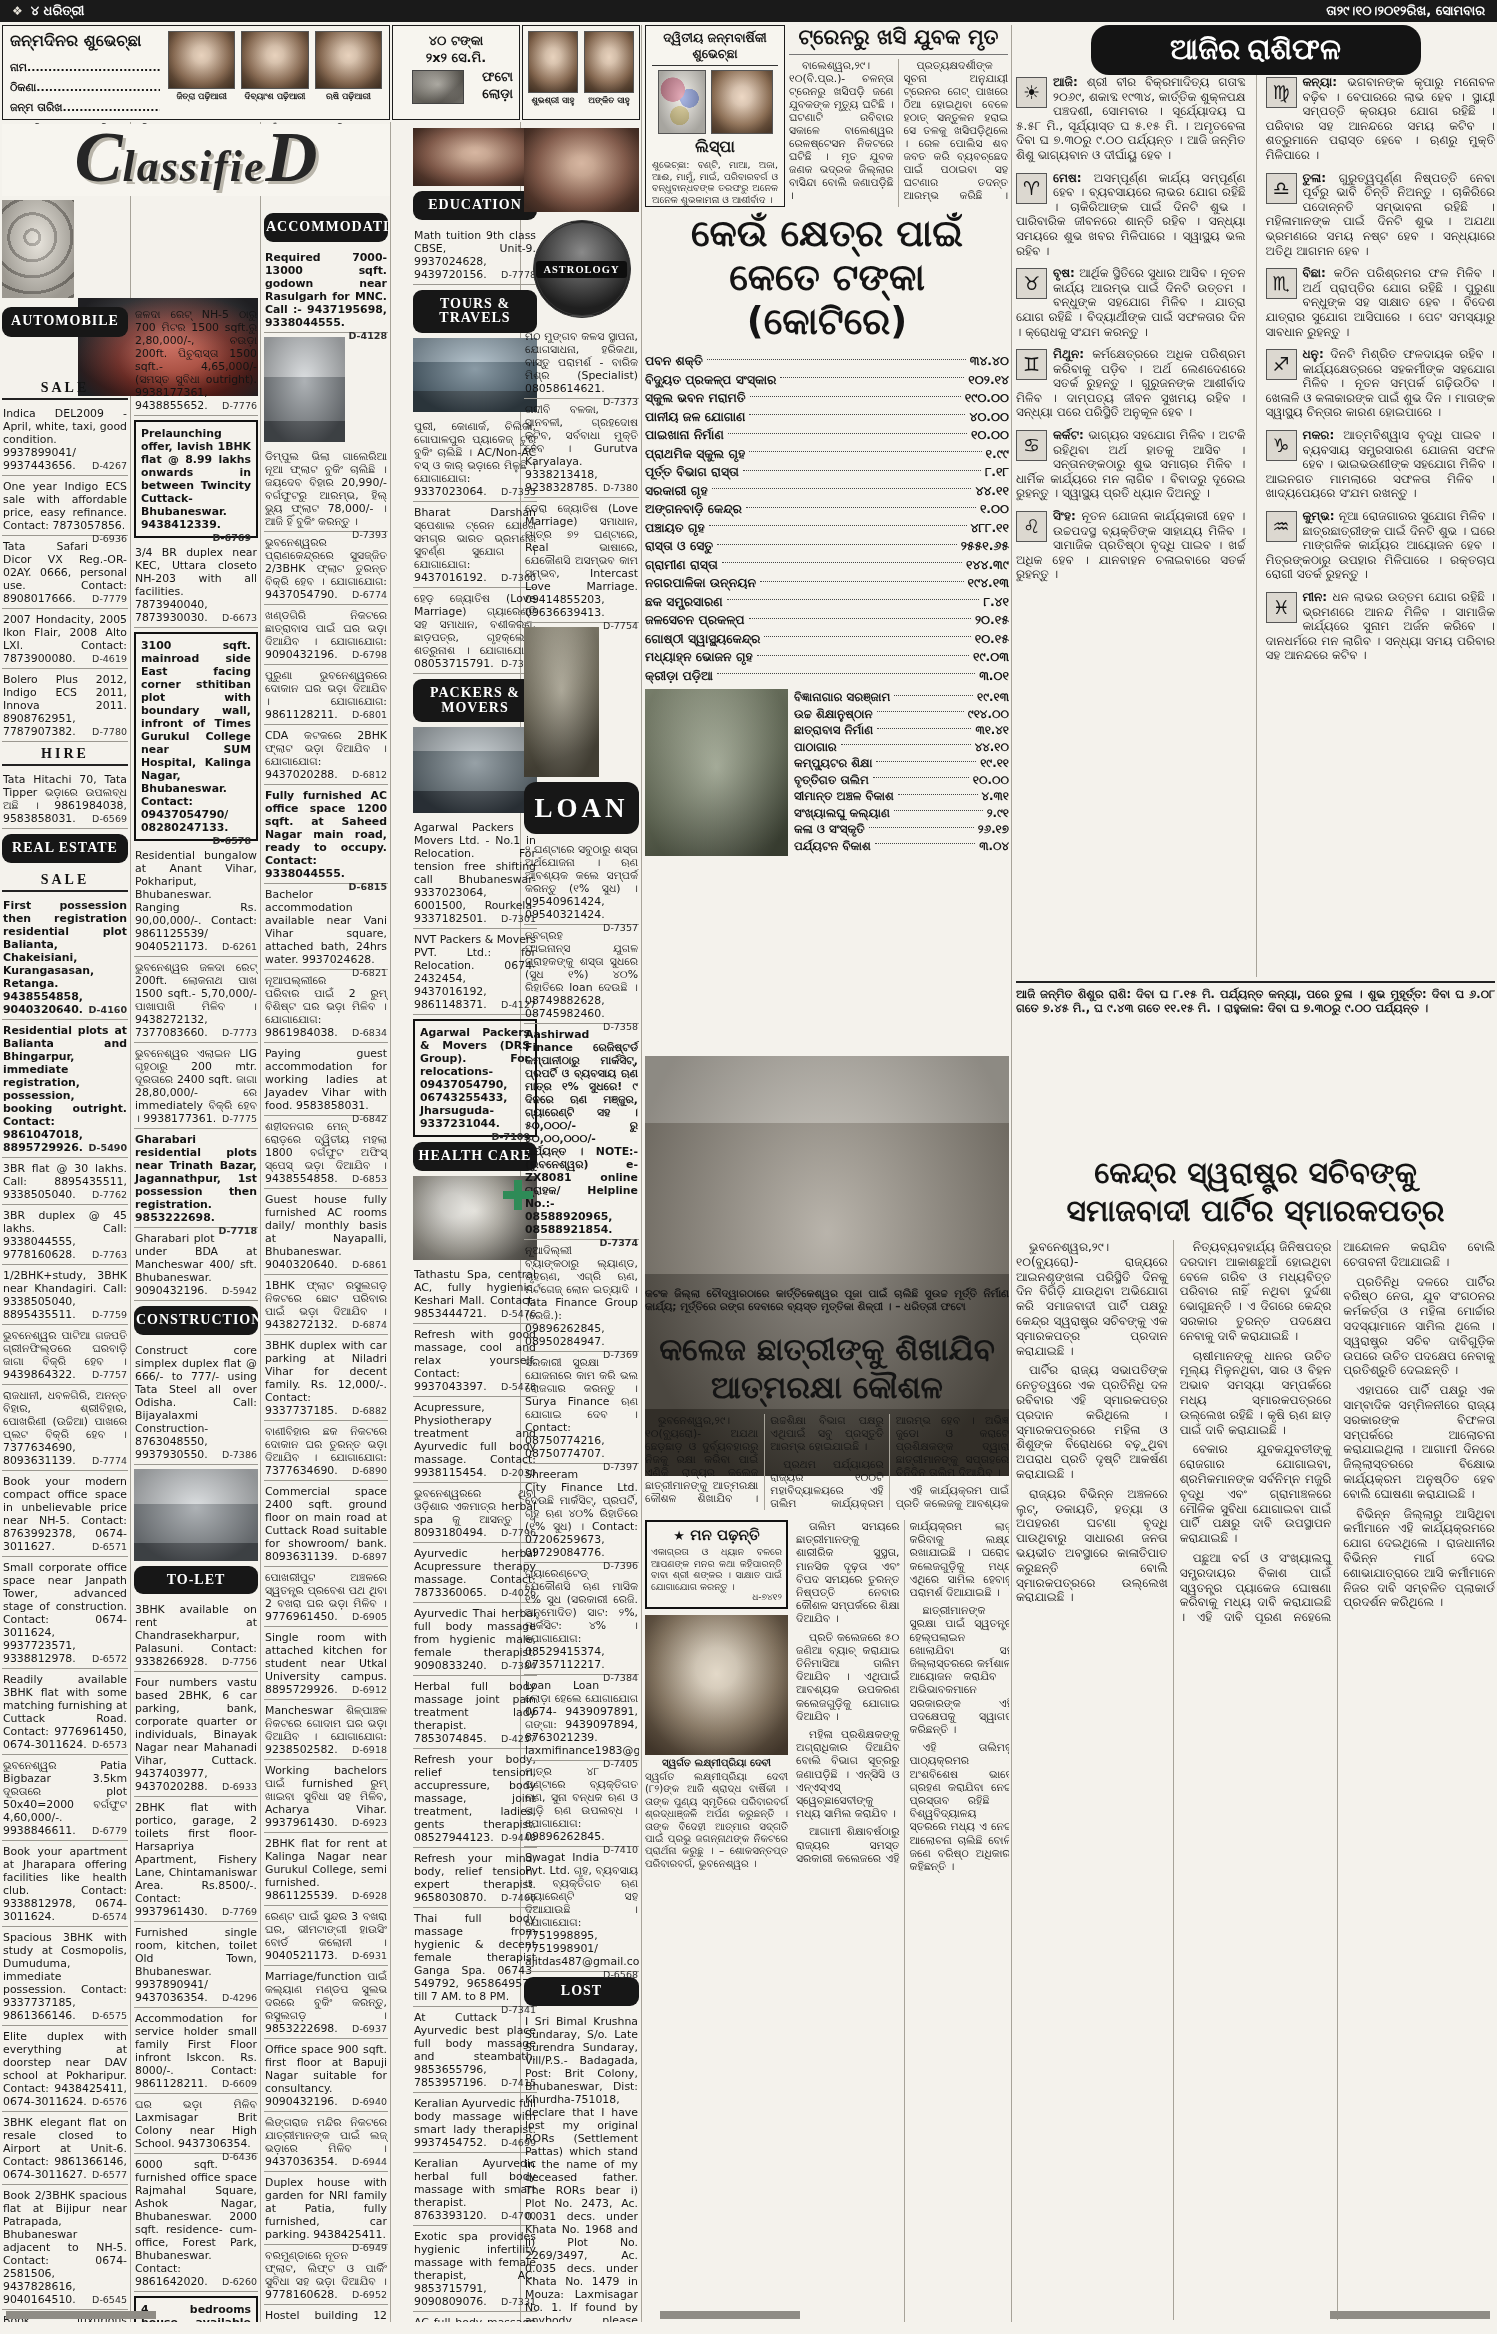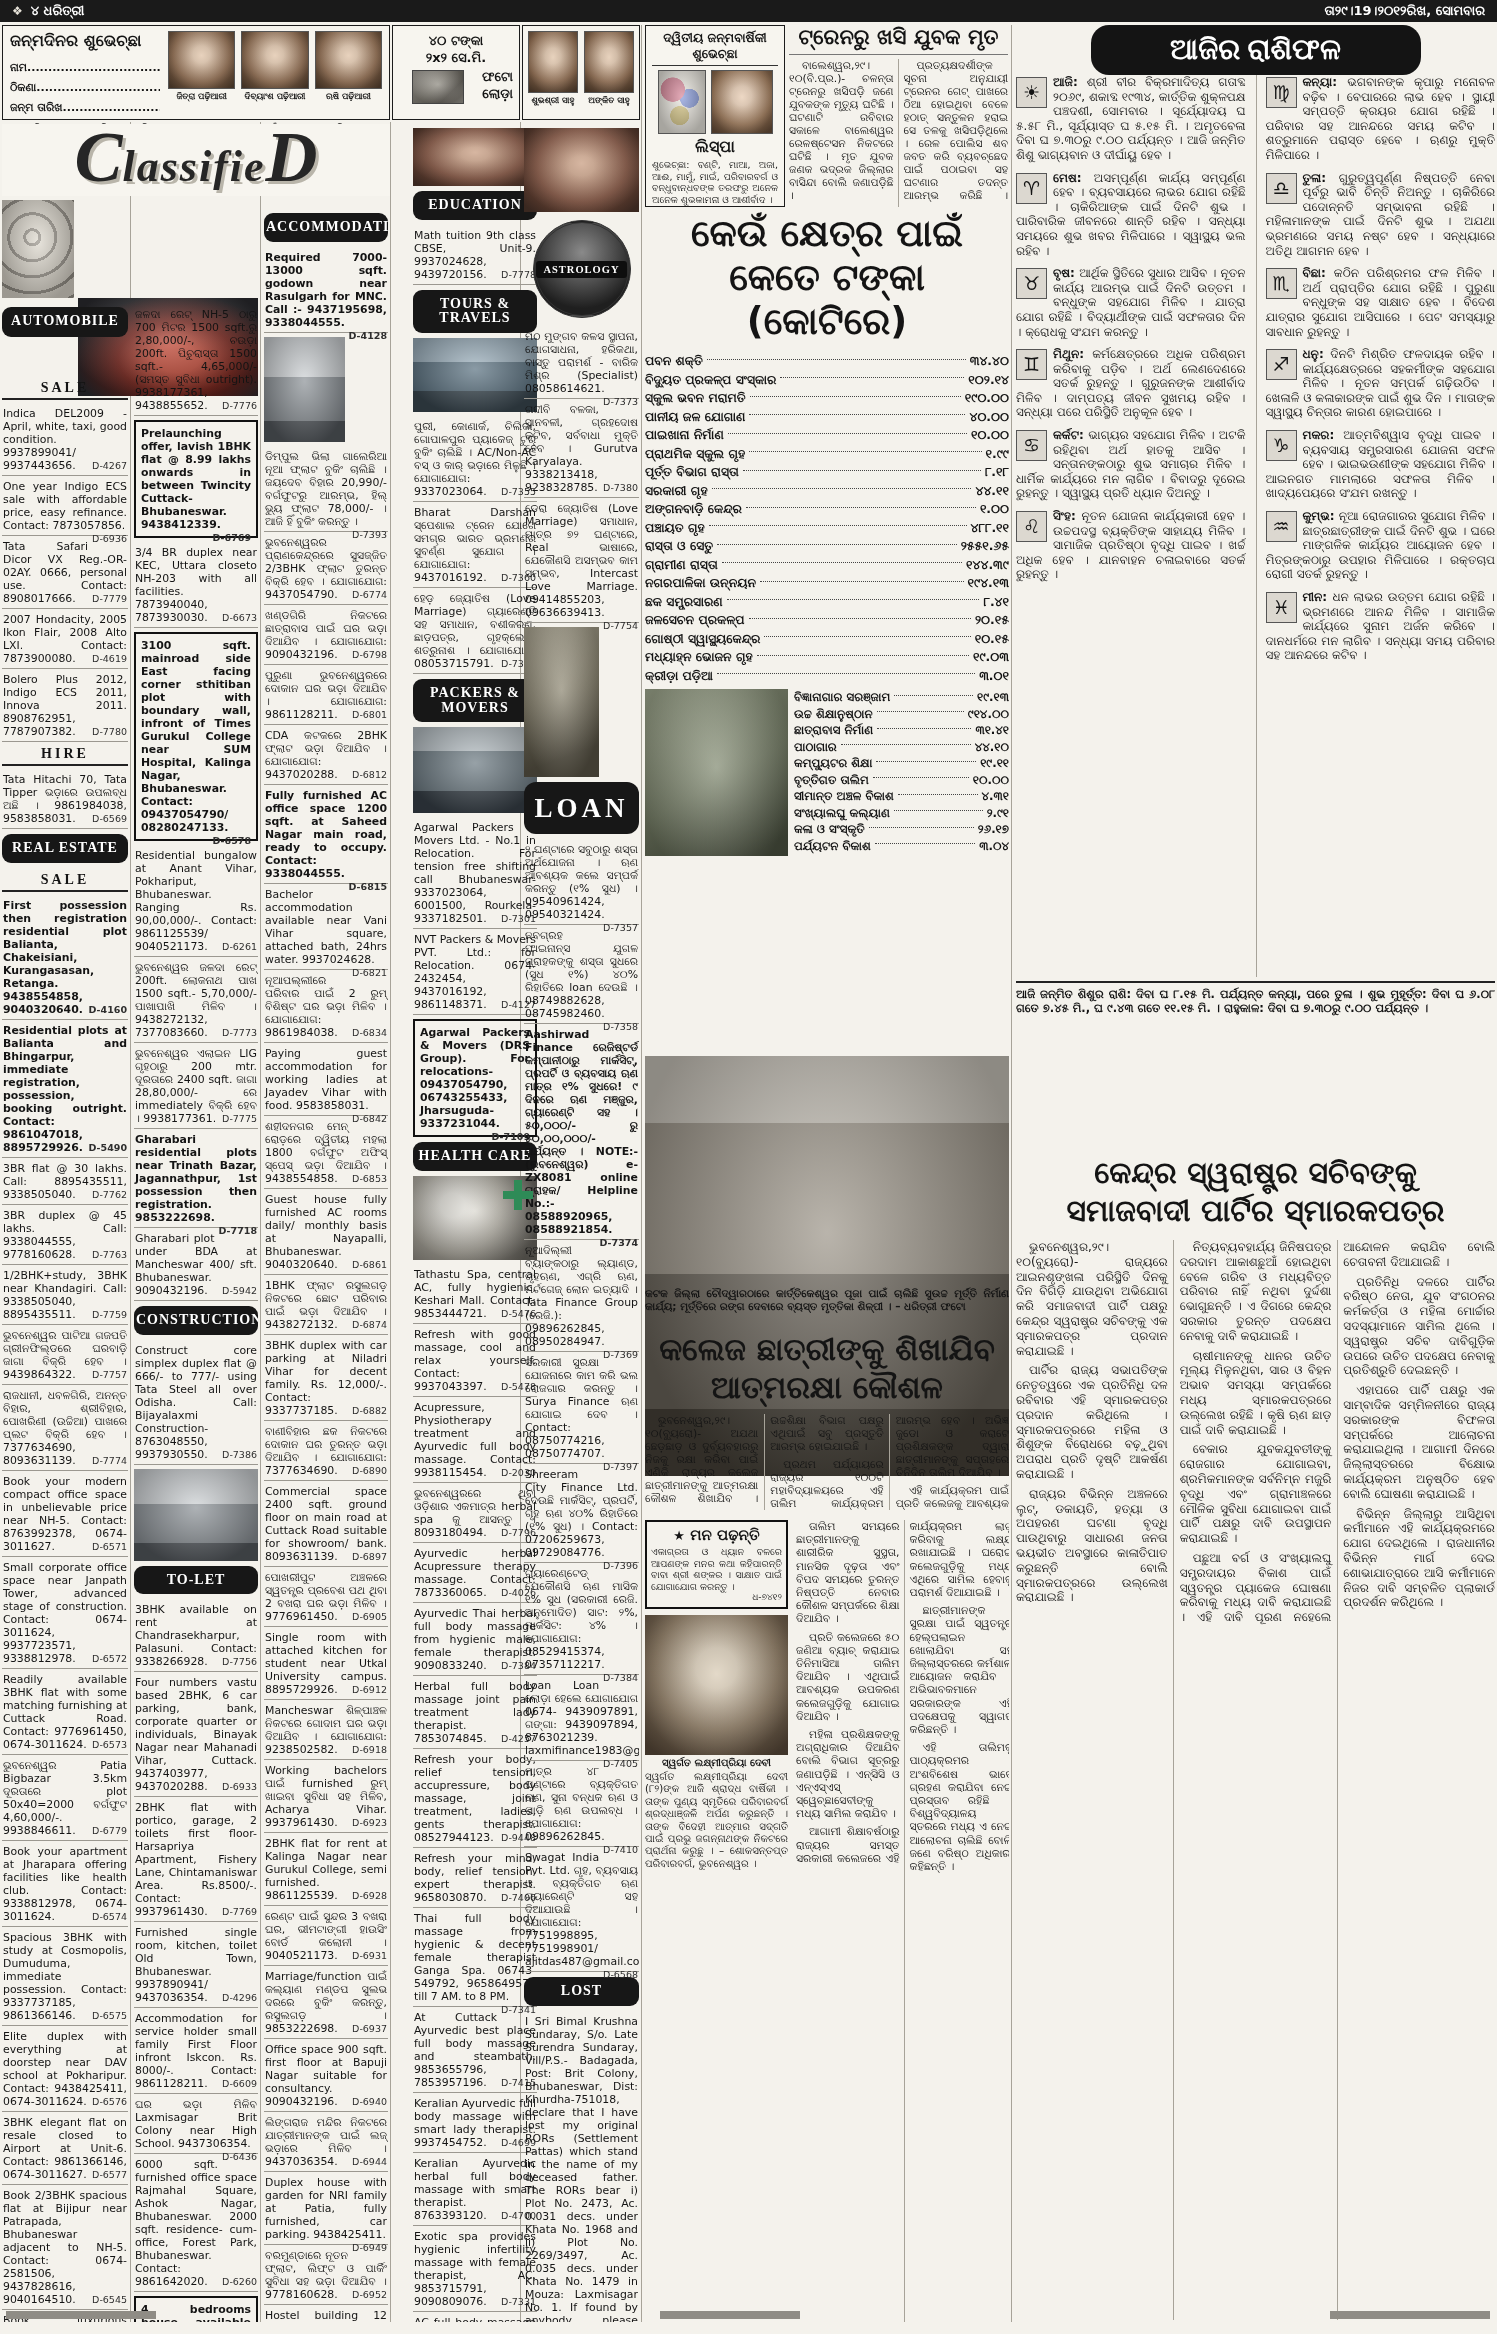--- a/index.html
+++ b/index.html
@@ -128,21 +128,21 @@
 </head>
 <body>
 
 <div class="page" data-name="newspaper-page">
 
   <header class="masthead" data-name="masthead">
     <div class="mh-left" data-name="masthead-left">
       <span class="mh-logo" data-name="dharitri-logo-icon">❖</span>
       <span data-name="page-number-and-paper-name">୪  ଧରିତ୍ରୀ</span>
     </div>
-    <div class="mh-right" data-name="edition-date">ତା୨୯।19।୨୦୧୨ରିଖ, ସୋମବାର</div>
+    <div class="mh-right" data-name="edition-date">ତା୨୯।୧୦।୨୦୧୨ରିଖ, ସୋମବାର</div>
   </header>
 
   <div class="content" data-name="page-content">
 
     <div class="vline" style="left:130px;top:100px;height:2200px;" data-name="column-divider"></div>
     <div class="vline" style="left:260px;top:100px;height:2200px;" data-name="column-divider"></div>
     <div class="vline" style="left:390px;top:100px;height:2200px;" data-name="column-divider"></div>
     <div class="vline" style="left:520px;top:100px;height:2200px;" data-name="column-divider"></div>
     <div class="vline" style="left:641px;top:3px;height:2297px;" data-name="column-divider"></div>
     <div class="vline" style="left:1011px;top:3px;height:2297px;" data-name="column-divider"></div>

